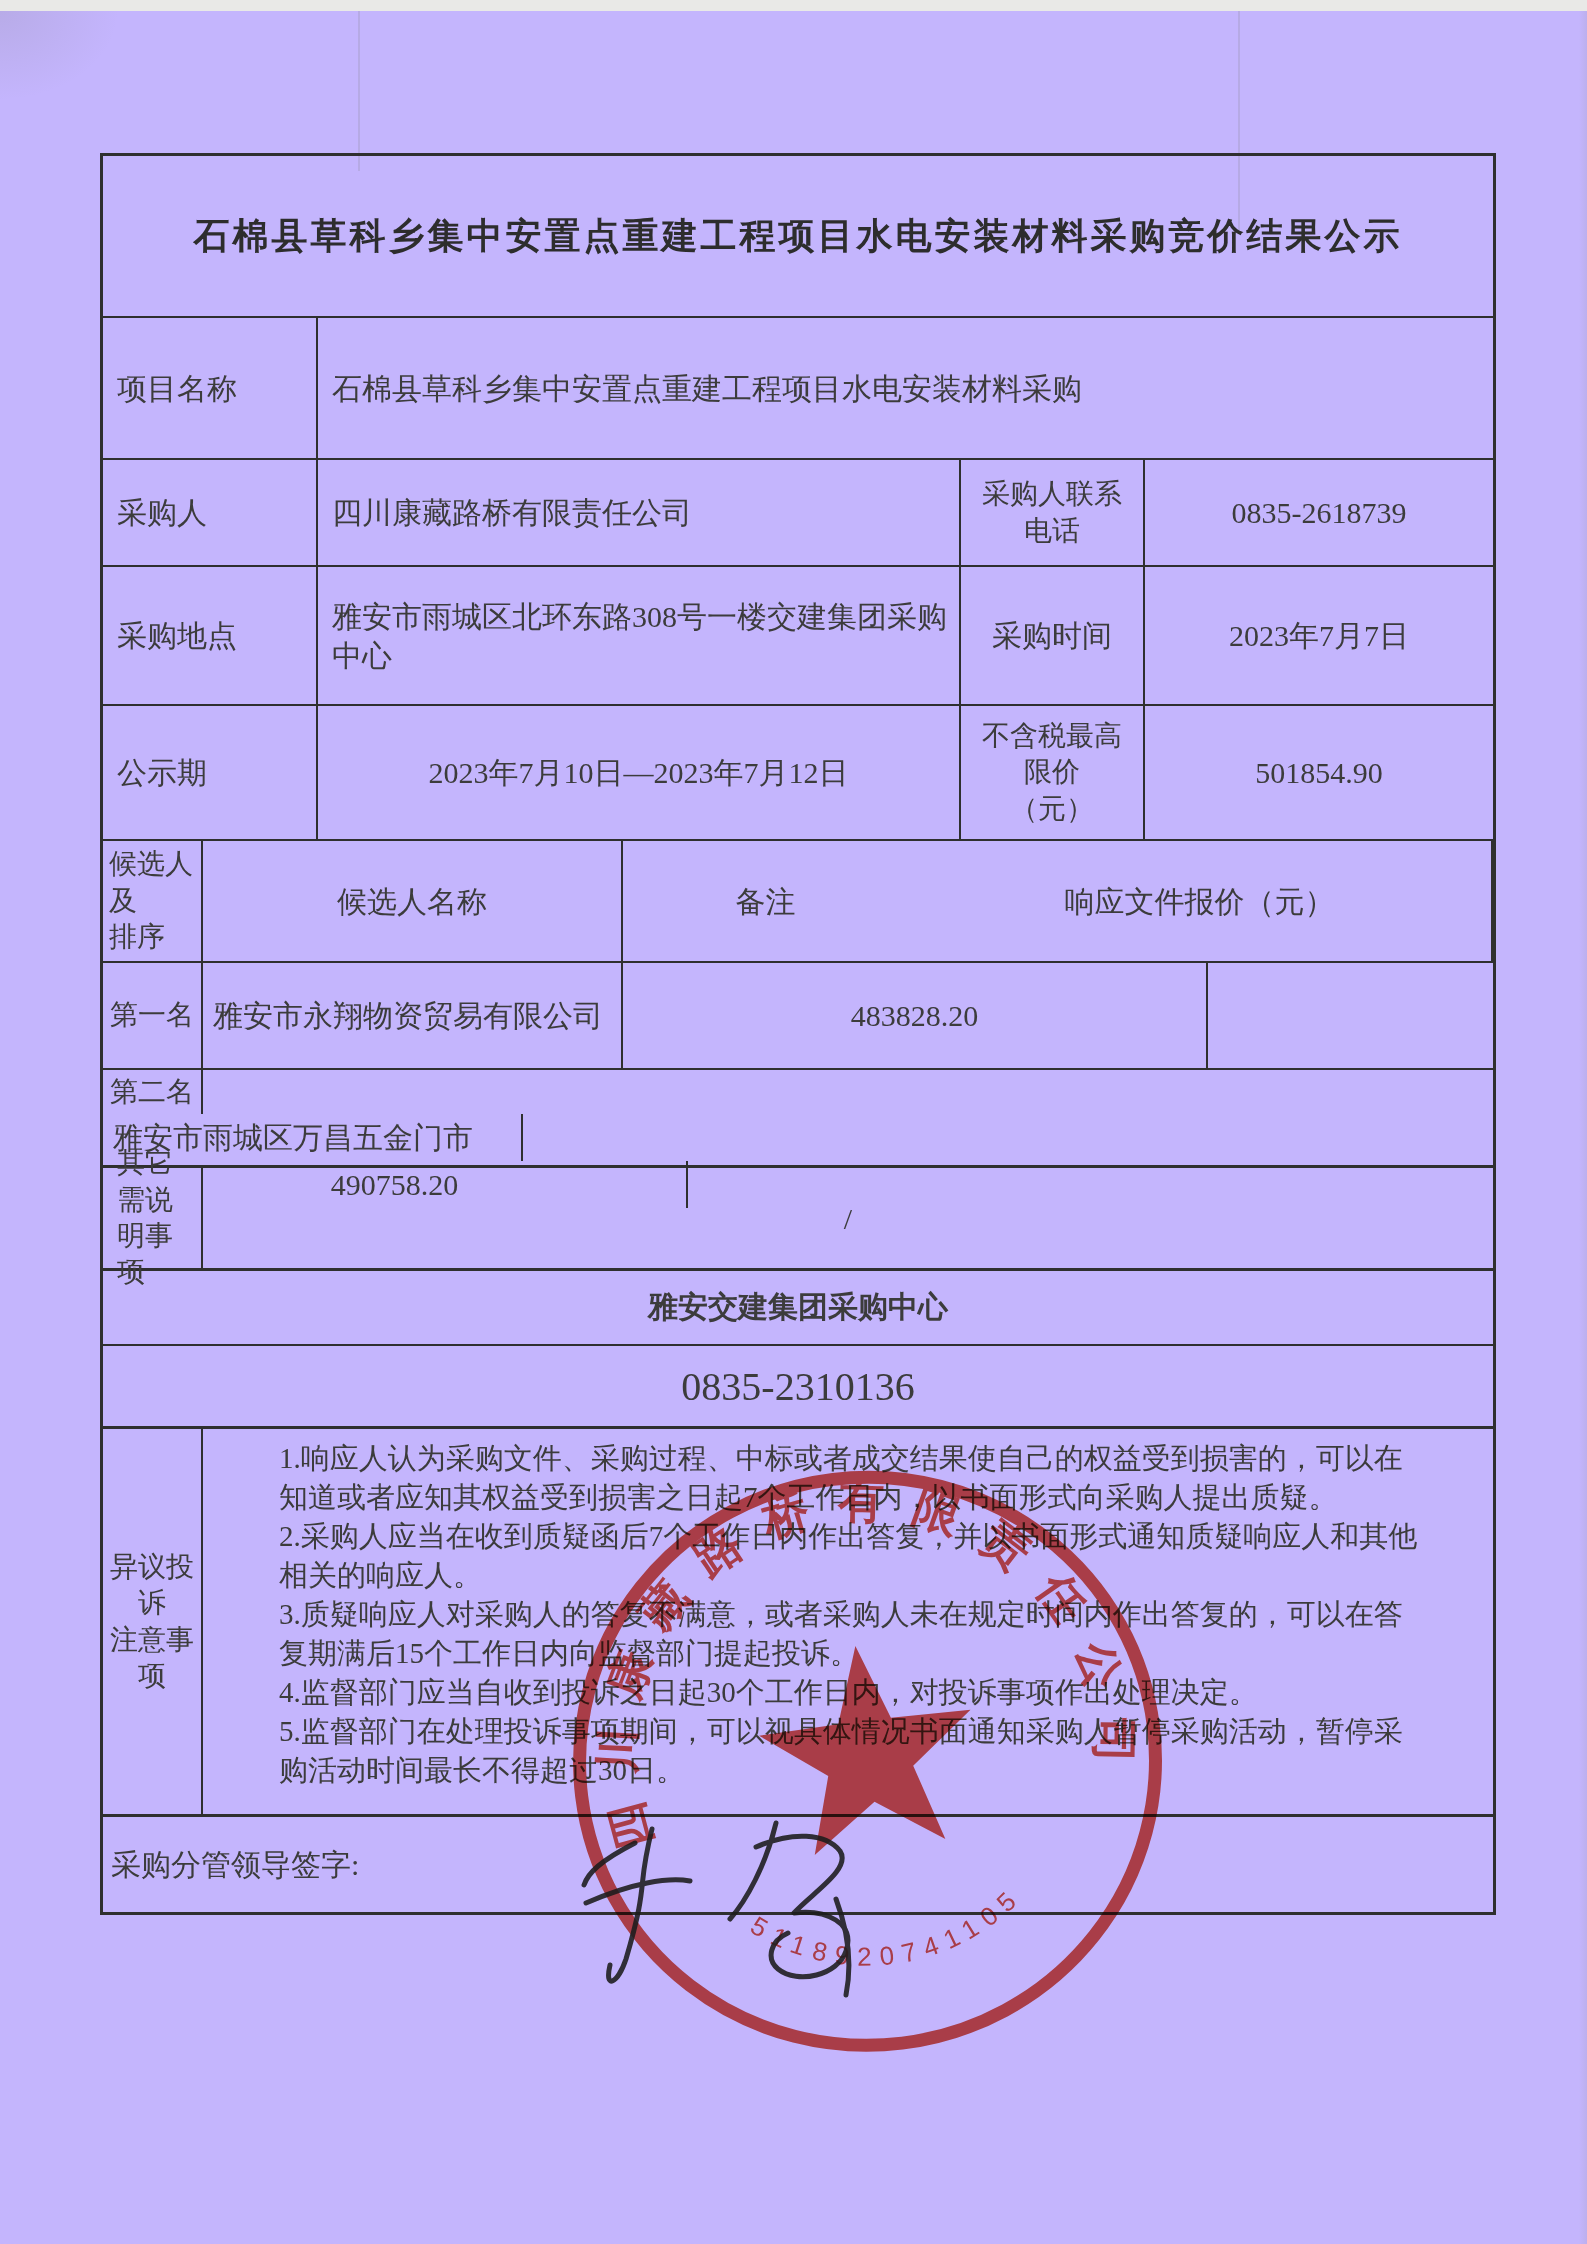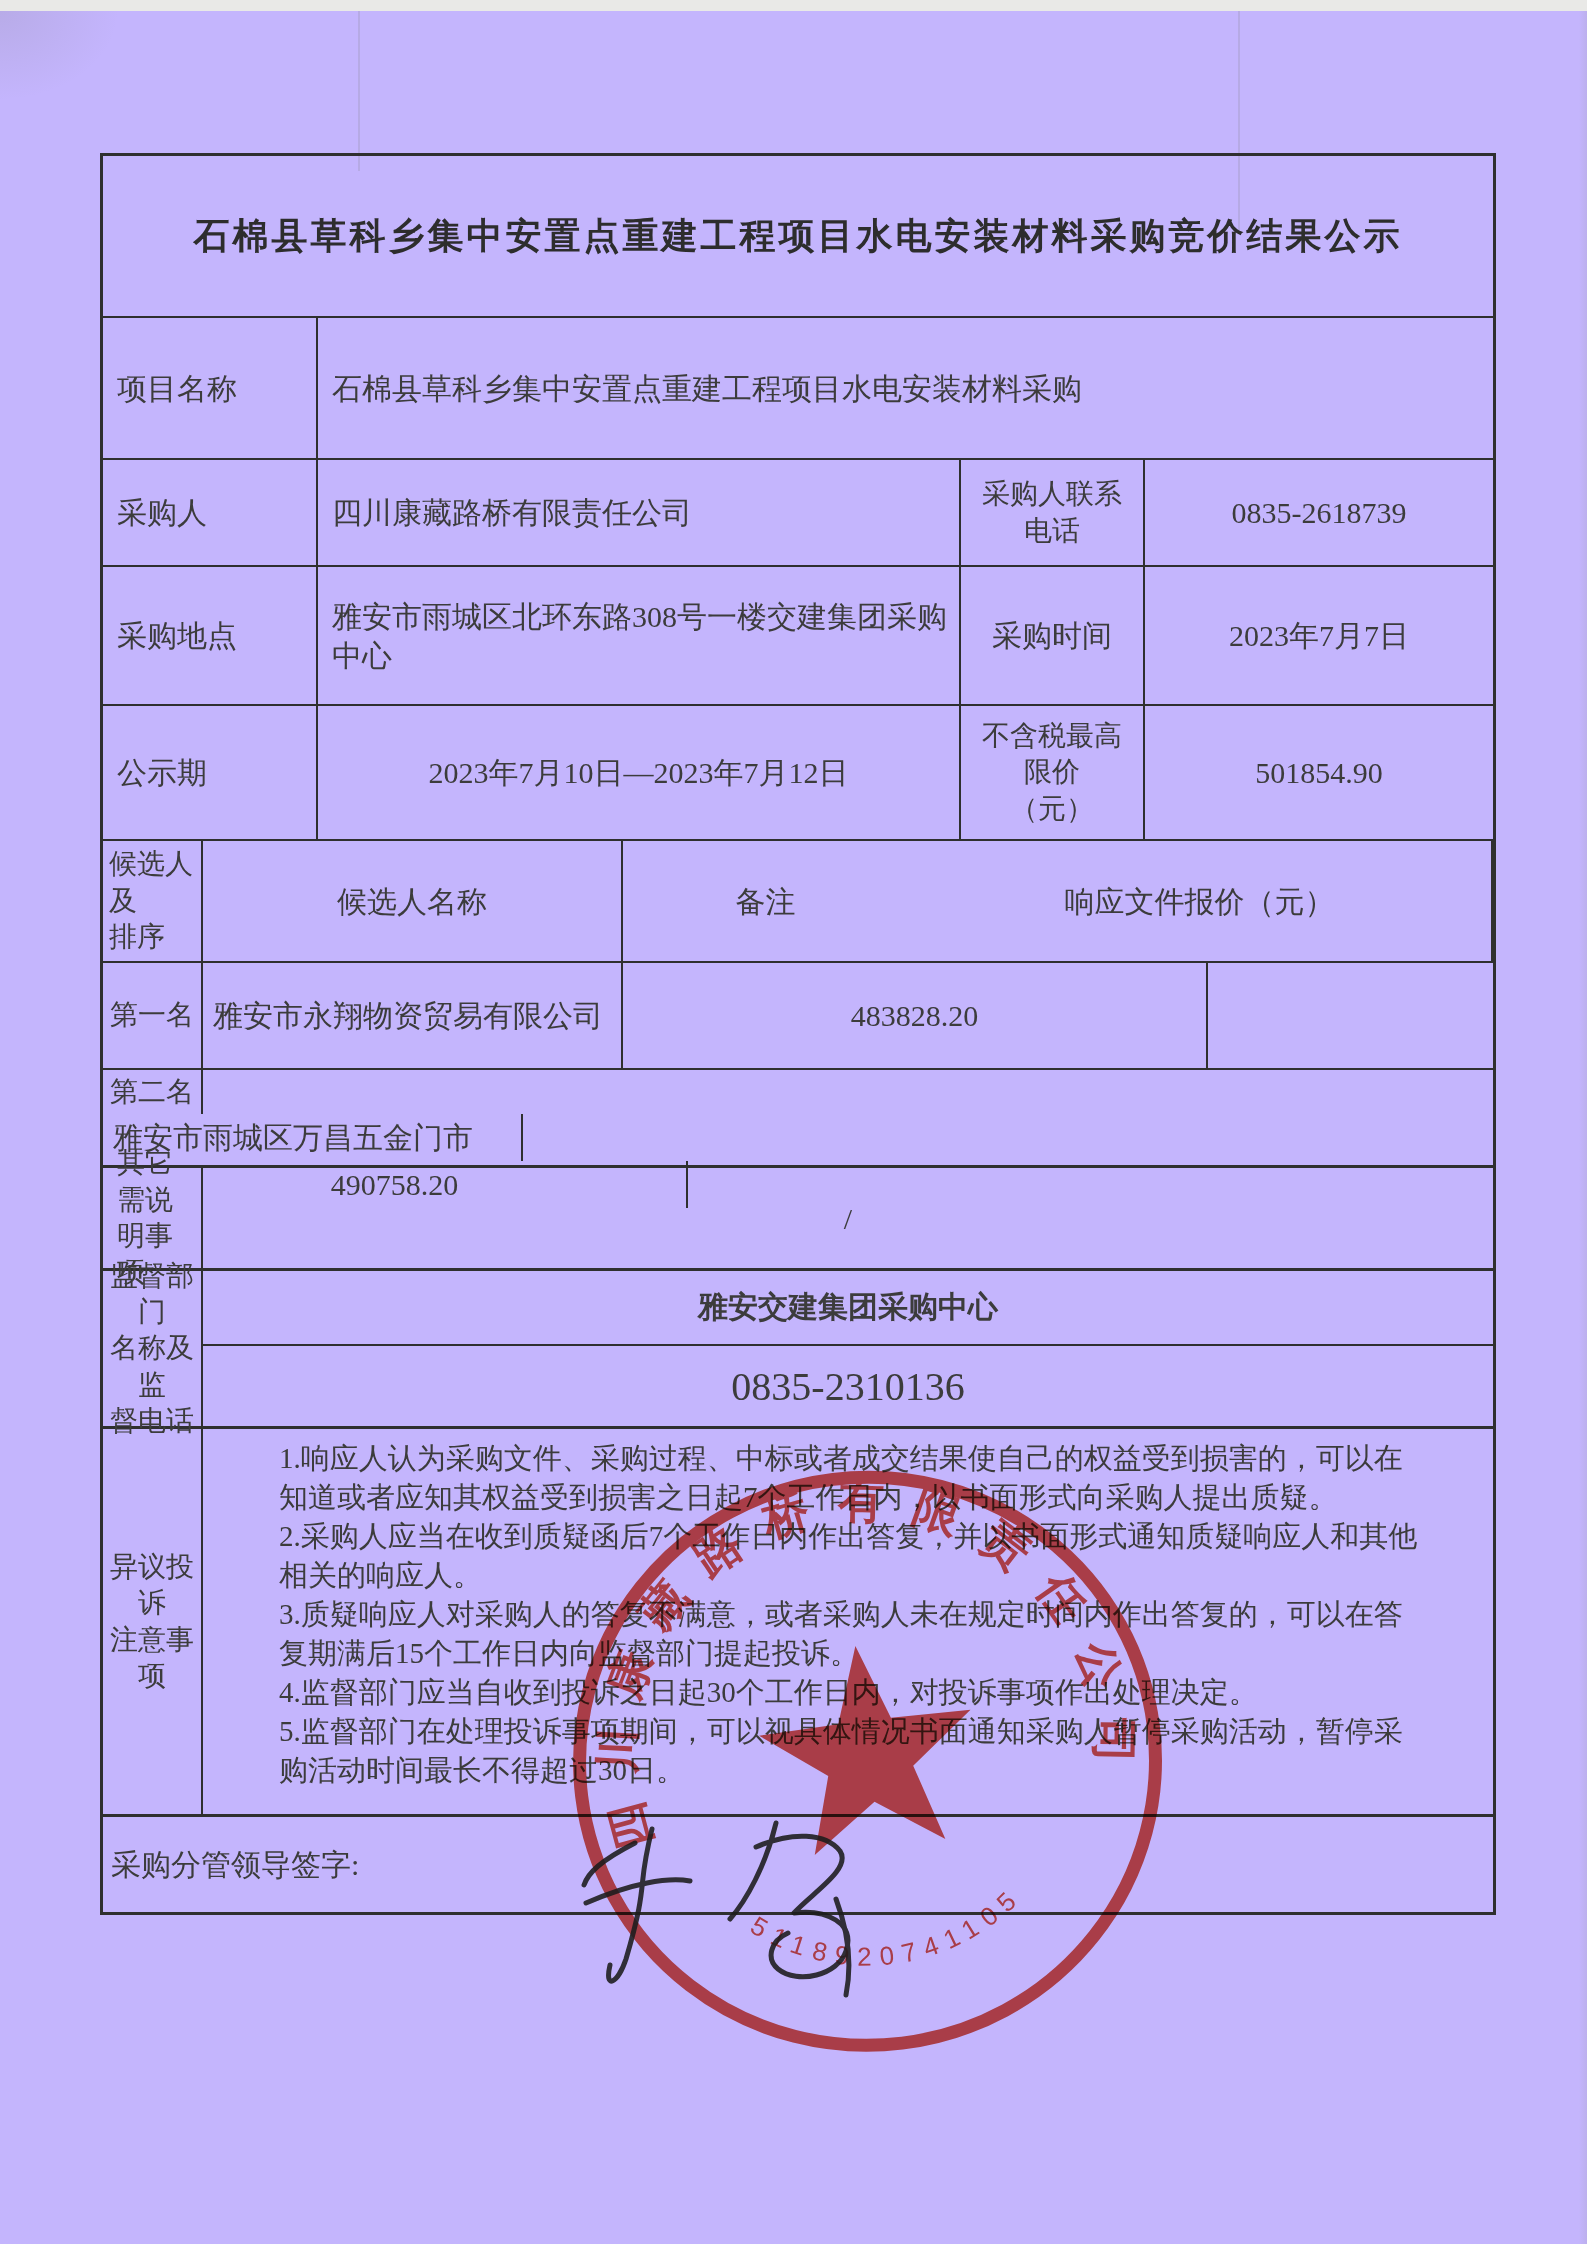--- a/index.html
+++ b/index.html
@@ -117,23 +117,20 @@
       <div class="cell w-note last"></div>
     </div>
 
     <div class="row h-other thick">
       <div class="cell w-rank prewrap left small-label" style="padding-left:14px;">其它需说
 明事项</div>
       <div class="cell w-rest last">/</div>
     </div>
 
     <div class="row h-super thick">
-      <div class="cell w-rank prewrap small-label" style="padding:4px 2px;">监督部门
-名称及监
-督电话</div>
       <div class="sup-col last">
         <div class="sup-top">雅安交建集团采购中心</div>
         <div class="sup-bot">0835-2310136</div>
       </div>
     </div>
 
     <div class="row h-complaint thick">
       <div class="cell w-rank prewrap small-label" style="padding:4px 2px;">异议投诉
 注意事项</div>
       <div class="cell w-rest last complaint-cell">

